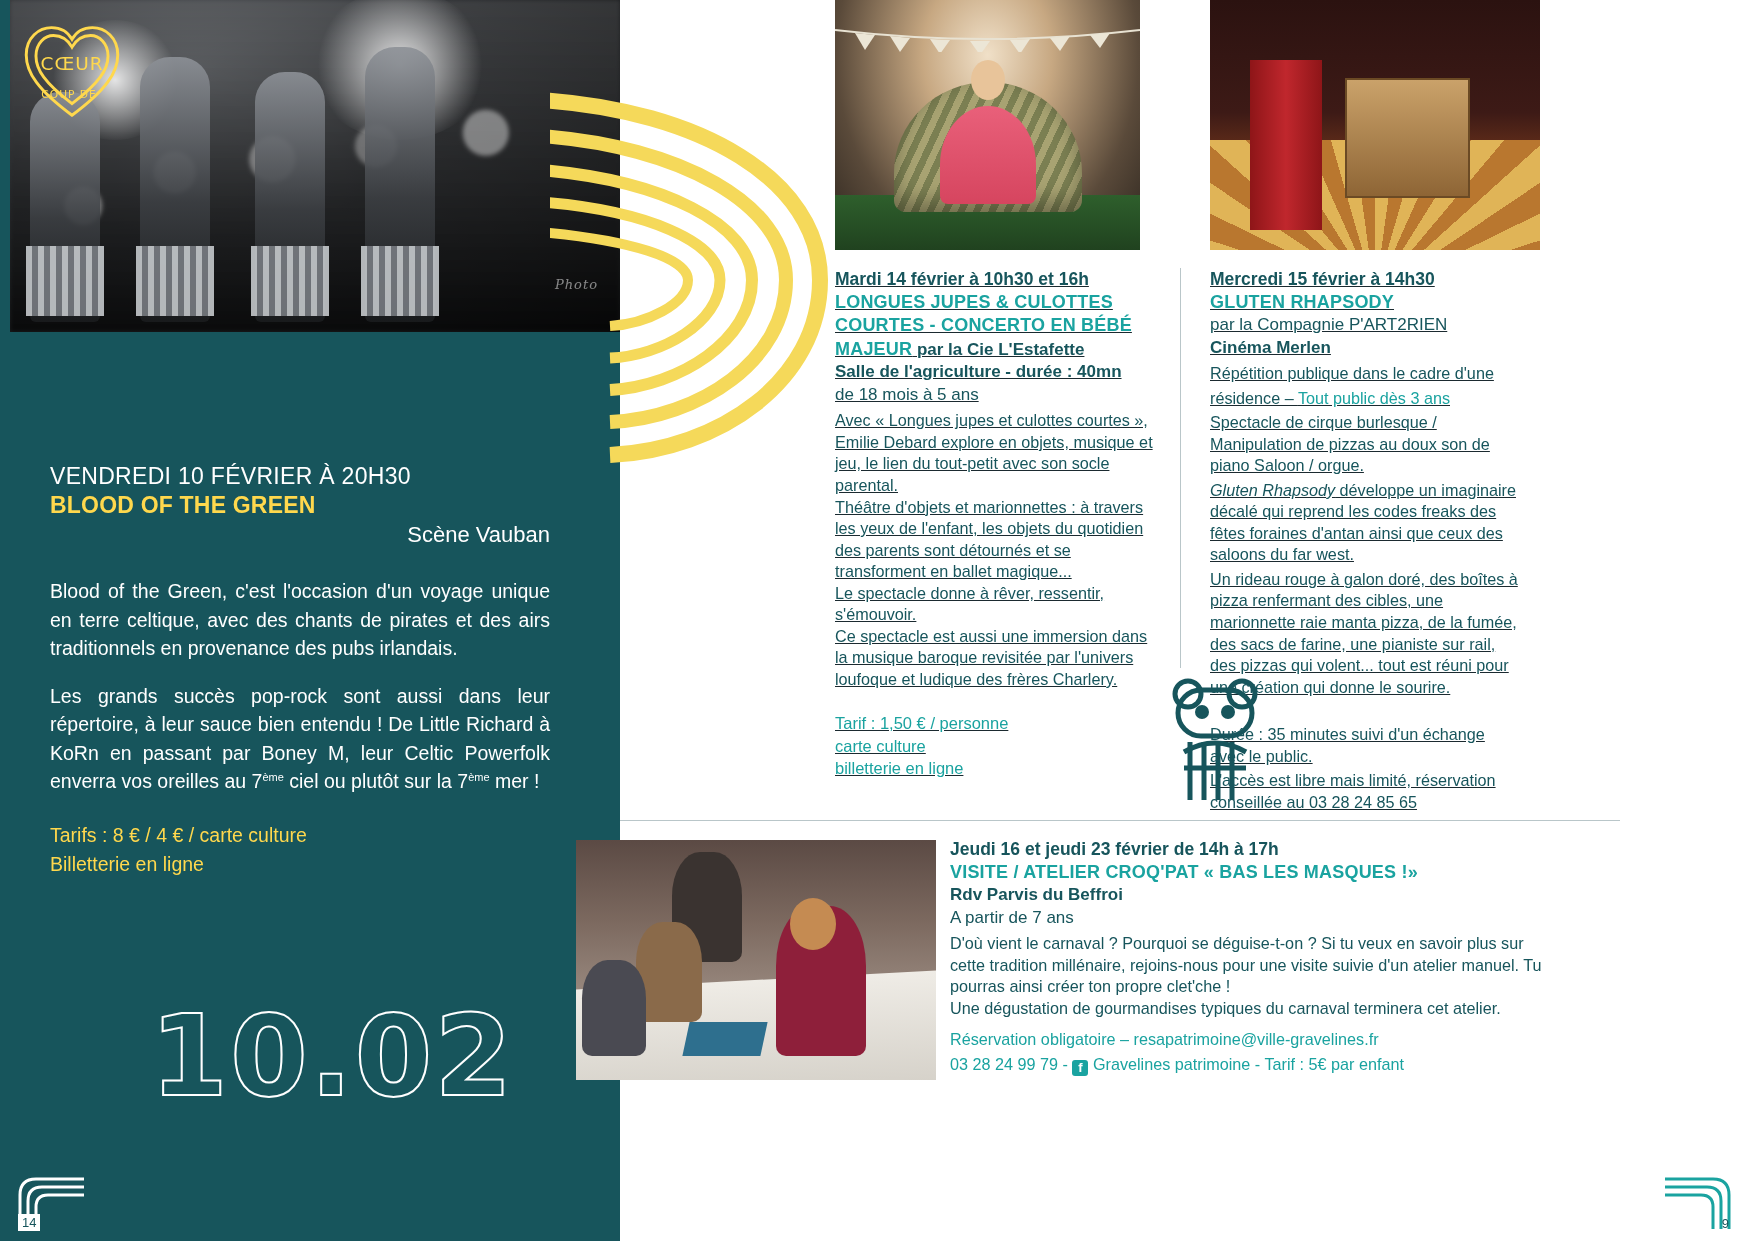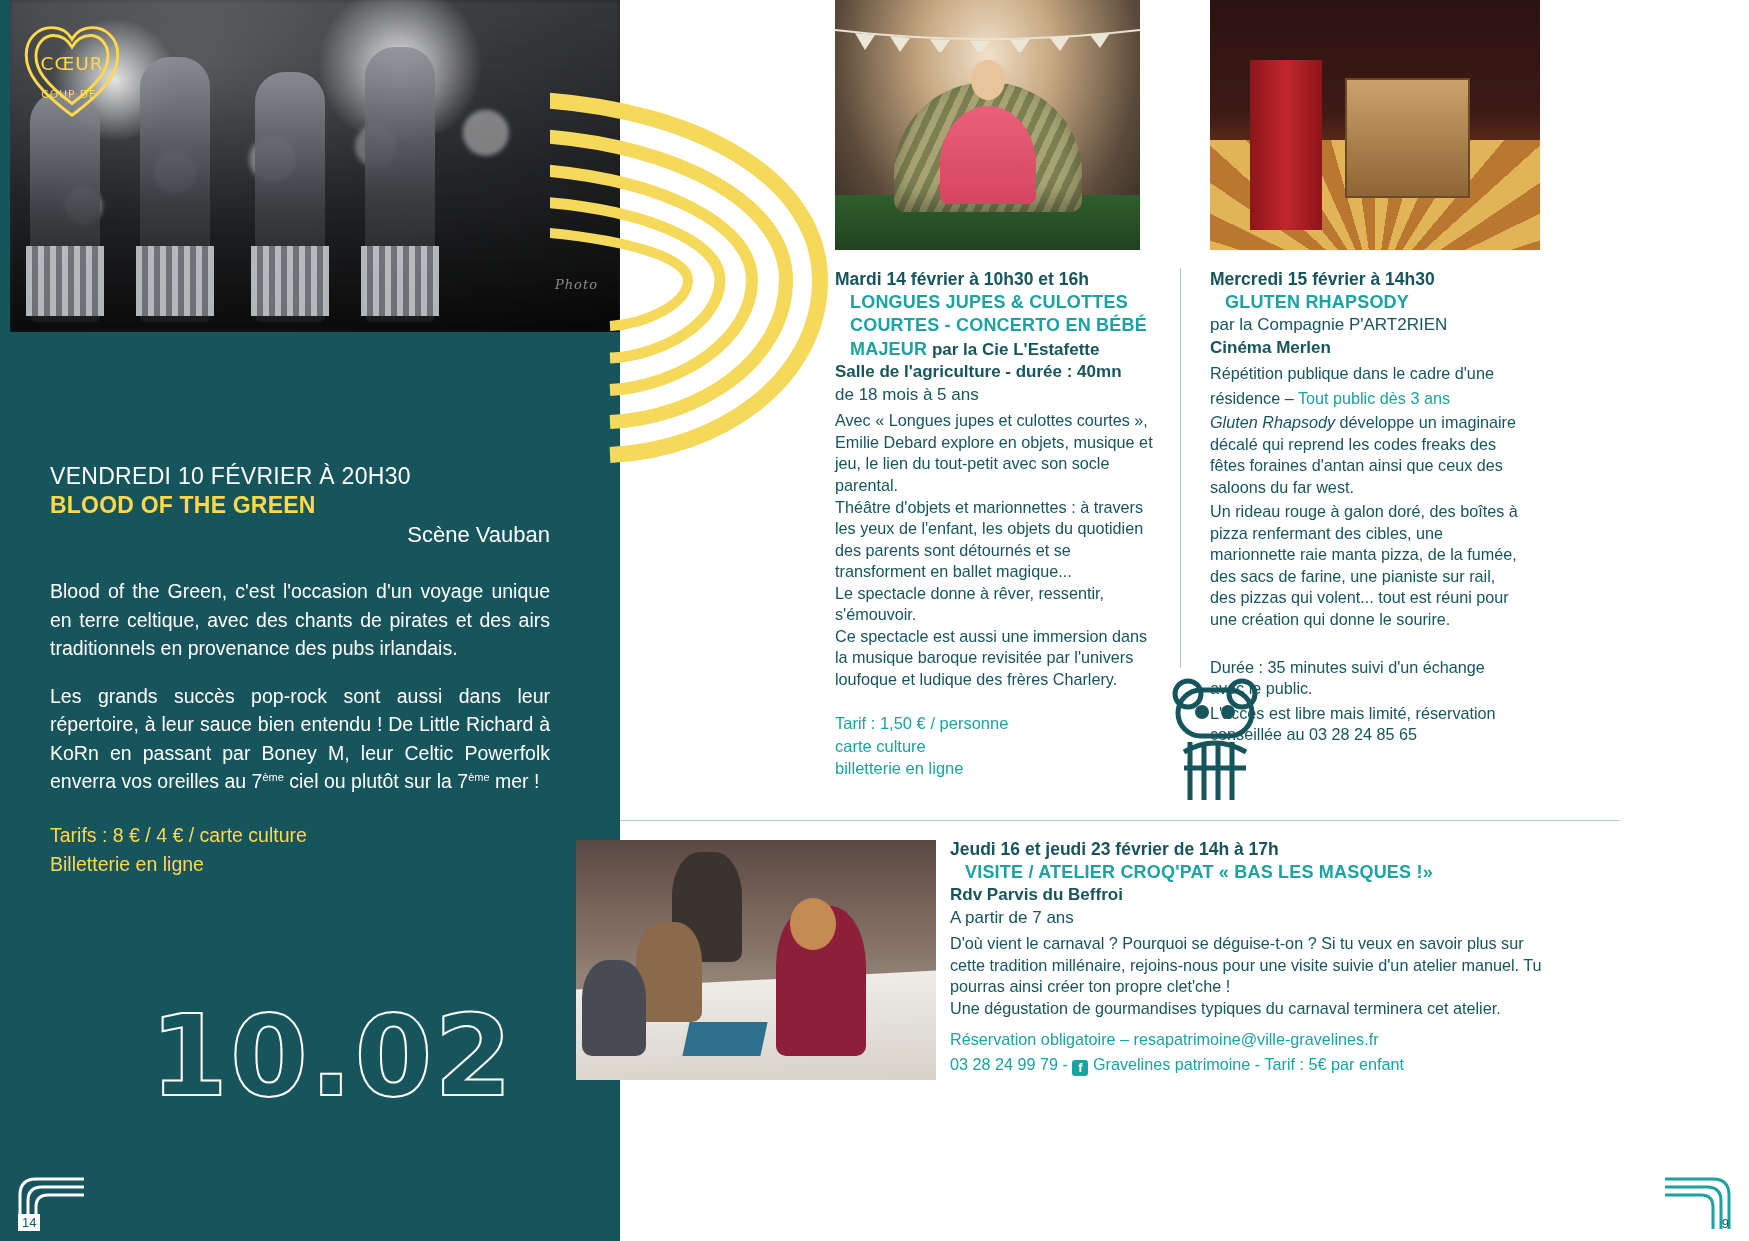--- a/index.html
+++ b/index.html
@@ -225,20 +225,21 @@
     left: 135px; top: 78px;
     width: 125px; height: 120px;
     background: linear-gradient(180deg,#caa26a,#8e6535);
     border: 2px solid #6b4a24;
   }
 
   
   .col {
     position: absolute;
     top: 268px;
+    text-decoration: underline;
   }
   .col-a { left: 215px; width: 320px; }
   .col-b { left: 590px; width: 310px; }
   .vdivider {
     position: absolute;
     left: 560px; top: 268px;
     width: 1px; height: 400px;
     background: #b9c6c9;
   }
   .ev-date {
@@ -246,21 +247,20 @@
     font-weight: bold;
     color: #17555c;
     line-height: 1.3;
   }
   .ev-title {
     font-size: 18px;
     font-weight: bold;
     color: #1aa3a0;
     line-height: 1.3;
     letter-spacing: .2px;
-    margin-left: 15px;
   }
   .ev-sub {
     font-size: 17px;
     color: #17555c;
     line-height: 1.35;
   }
   .ev-body {
     font-size: 16.2px;
     color: #17555c;
     line-height: 1.33;
@@ -456,20 +456,21 @@
       </div>
     </div>
 
     <div class="col col-b">
       <div class="ev-date">Mercredi 15 février à 14h30</div>
       <div class="ev-title">GLUTEN RHAPSODY</div>
       <div class="ev-sub">par la Compagnie P'ART2RIEN</div>
       <div class="ev-sub" style="font-weight:bold">Cinéma Merlen</div>
       <div class="ev-body">Répétition publique dans le cadre d'une</div>
       <div class="ev-body"><span>résidence – </span><span class="teal-small">Tout public dès 3 ans</span></div>
+      <div class="ev-body">Spectacle de cirque burlesque / Manipulation de pizzas au doux son de piano Saloon / orgue.</div>
       <div class="ev-body"><i>Gluten Rhapsody</i><span> développe un imaginaire décalé qui reprend les codes freaks des fêtes foraines d'antan ainsi que ceux des saloons du far west.</span></div>
       <div class="ev-body">Un rideau rouge à galon doré, des boîtes à pizza renfermant des cibles, une marionnette raie manta pizza, de la fumée, des sacs de farine, une pianiste sur rail, des pizzas qui volent... tout est réuni pour une création qui donne le sourire.</div>
       <div class="ev-body" style="margin-top:26px">Durée : 35 minutes suivi d'un échange avec le public.</div>
       <div class="ev-body">L'accès est libre mais limité, réservation conseillée au 03 28 24 85 65</div>
     </div>
 
     <svg class="panda" viewBox="0 0 110 135">
       <circle cx="28" cy="22" r="13" fill="none" stroke="#17555c" stroke-width="5"></circle>
       <circle cx="82" cy="22" r="13" fill="none" stroke="#17555c" stroke-width="5"></circle>
       <rect x="18" y="18" width="74" height="46" rx="23" fill="none" stroke="#17555c" stroke-width="5"></rect>

